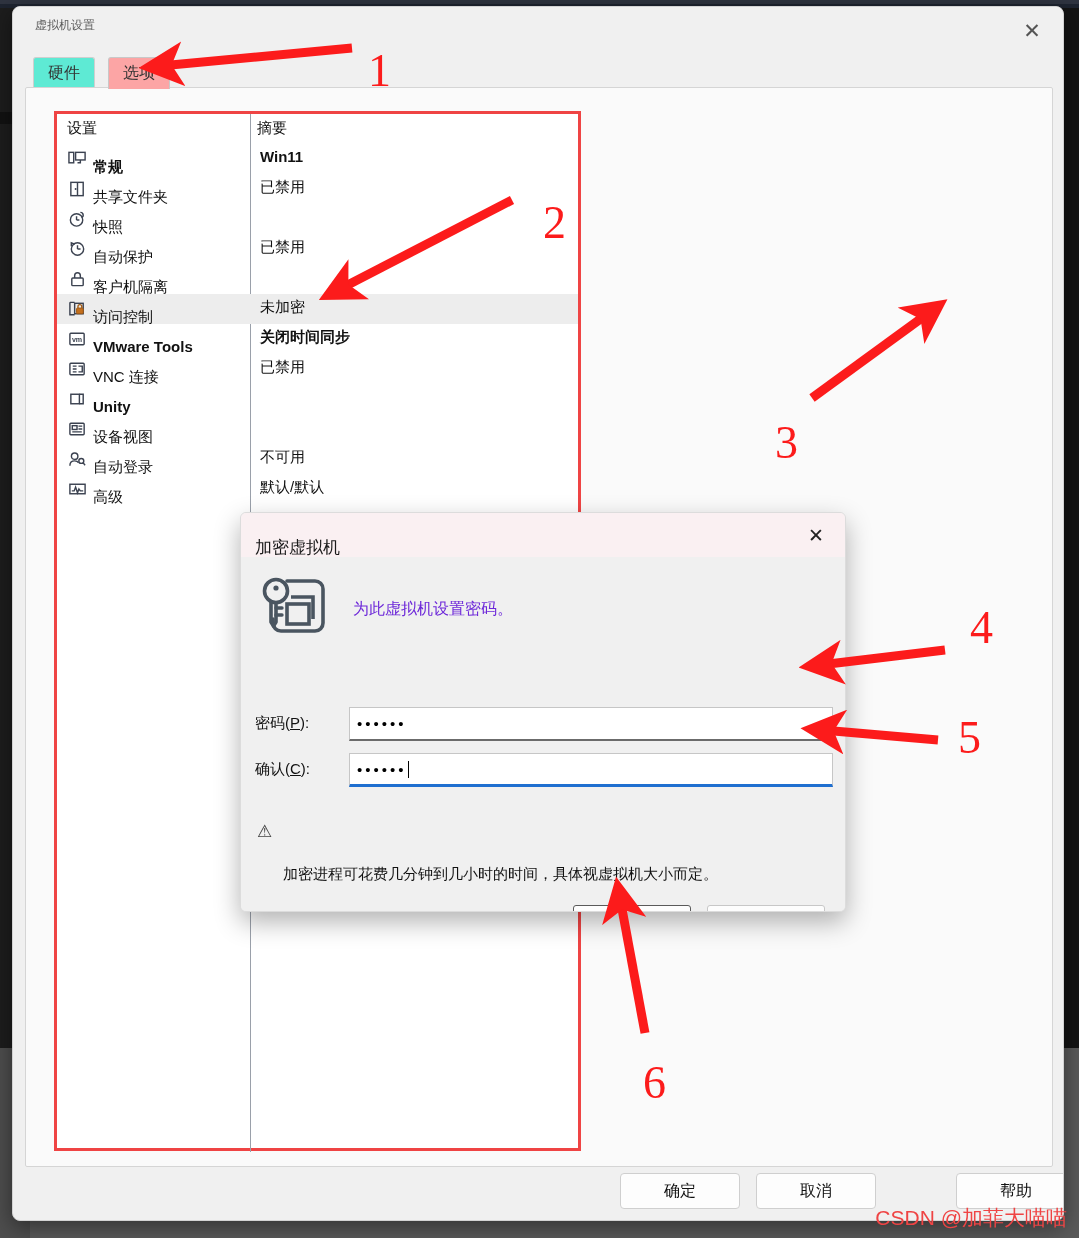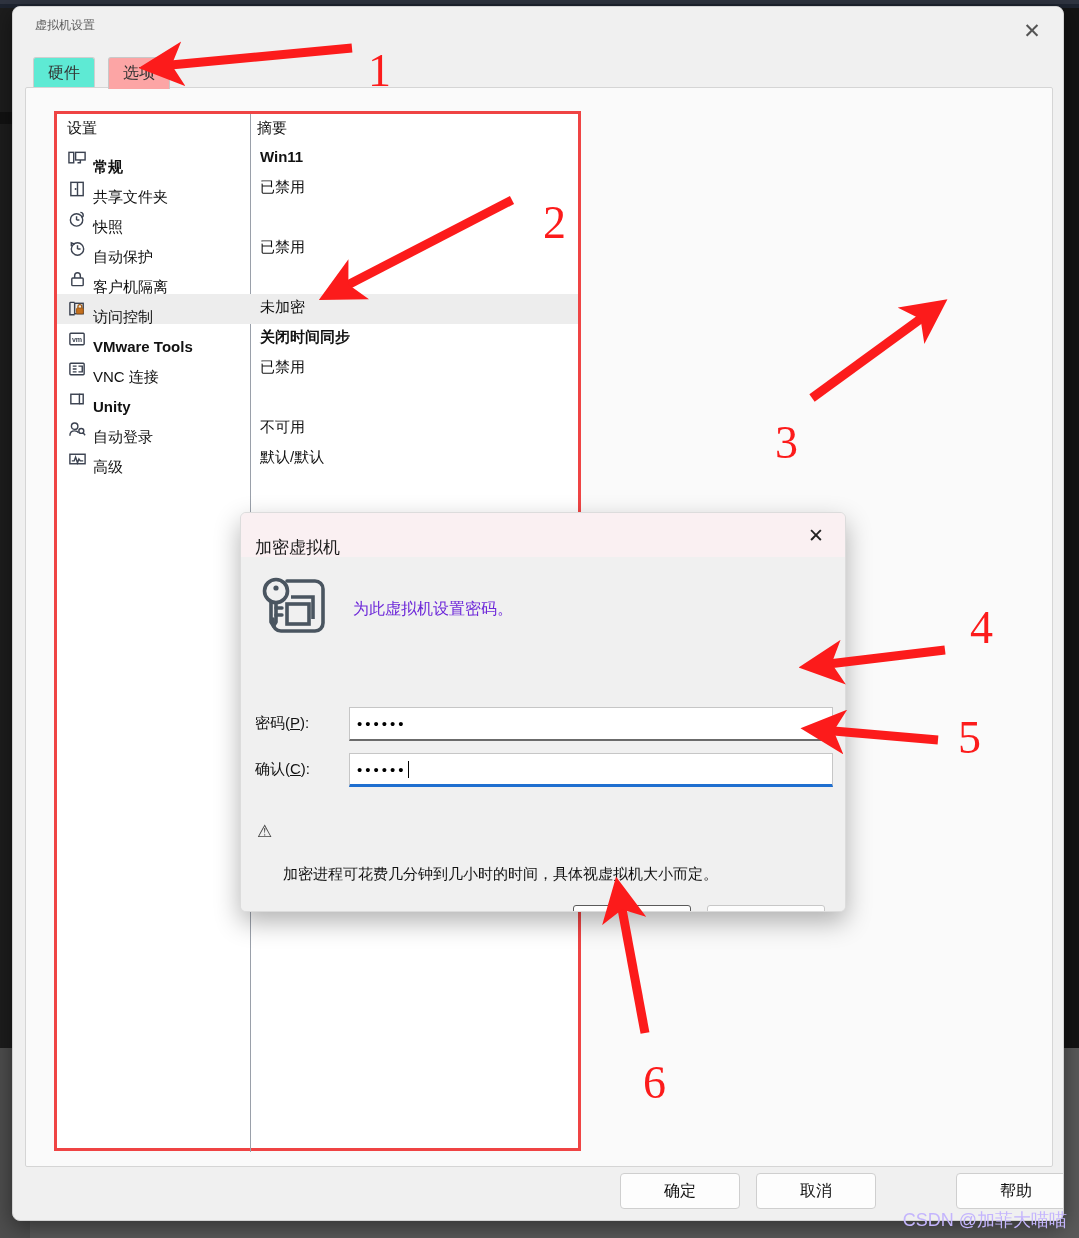--- a/index.html
+++ b/index.html
@@ -185,21 +185,21 @@
   
   #anno { position:absolute; inset:0; pointer-events:none; z-index:60; }
   .num {
     position:absolute; color:#fc1b1b; font-size:46px;
     font-family:"Liberation Serif", serif; line-height:1;
   }
 
   
   .watermark {
     position:absolute; right:12px; bottom:6px;
-    font-size:18px; color:#c4b5fd; z-index:70;
+    font-size:21px; color:#ef4444; z-index:70;
     font-family:"Liberation Sans", sans-serif;
     margin-top:12px;
   }
 </style>
 </head>
 <body>
 
 <div id="backdrop">
   <div class="bd-leftdark"></div>
   <div class="bd-leftgray"></div>
@@ -325,20 +325,31 @@
                 <rect x="3" y="4" width="9" height="10" stroke="#3b4250" fill="none" stroke-width="1.5"></rect>
                 <path d="M12 4 h4 v10 h-4" stroke="#3b4250" fill="none" stroke-width="1.5"></path>
               </svg>
             </span>
             <span class="rlabel bold">Unity</span>
             <span class="rsum bold"></span>
           </div>
           <div class="row">
             <span class="ricon">
               <svg viewBox="0 0 20 18" width="19" height="18">
+                <rect x="2" y="3" width="15" height="12" rx="1" stroke="#3b4250" fill="none" stroke-width="1.5"></rect>
+                <rect x="4.5" y="5.5" width="5" height="4" stroke="#3b4250" fill="none" stroke-width="1.5"></rect>
+                <path d="M11 6 h4 M11 9 h4 M4.5 12 h10" stroke="#3b4250" fill="none" stroke-width="1.5"></path>
+              </svg>
+            </span>
+            <span class="rlabel">设备视图</span>
+            <span class="rsum"></span>
+          </div>
+          <div class="row">
+            <span class="ricon">
+              <svg viewBox="0 0 20 18" width="19" height="18">
                 <circle cx="7" cy="6" r="3.4" stroke="#3b4250" fill="none" stroke-width="1.5"></circle>
                 <path d="M2 16 q0 -5 5 -5 q3 0 4 2" stroke="#3b4250" fill="none" stroke-width="1.5"></path>
                 <circle cx="14" cy="11" r="2.6" stroke="#3b4250" fill="none" stroke-width="1.5"></circle>
                 <path d="M15.8 12.8 L18 15.5" stroke="#3b4250" fill="none" stroke-width="1.5"></path>
               </svg>
             </span>
             <span class="rlabel">自动登录</span>
             <span class="rsum">不可用</span>
           </div>
           <div class="row">

